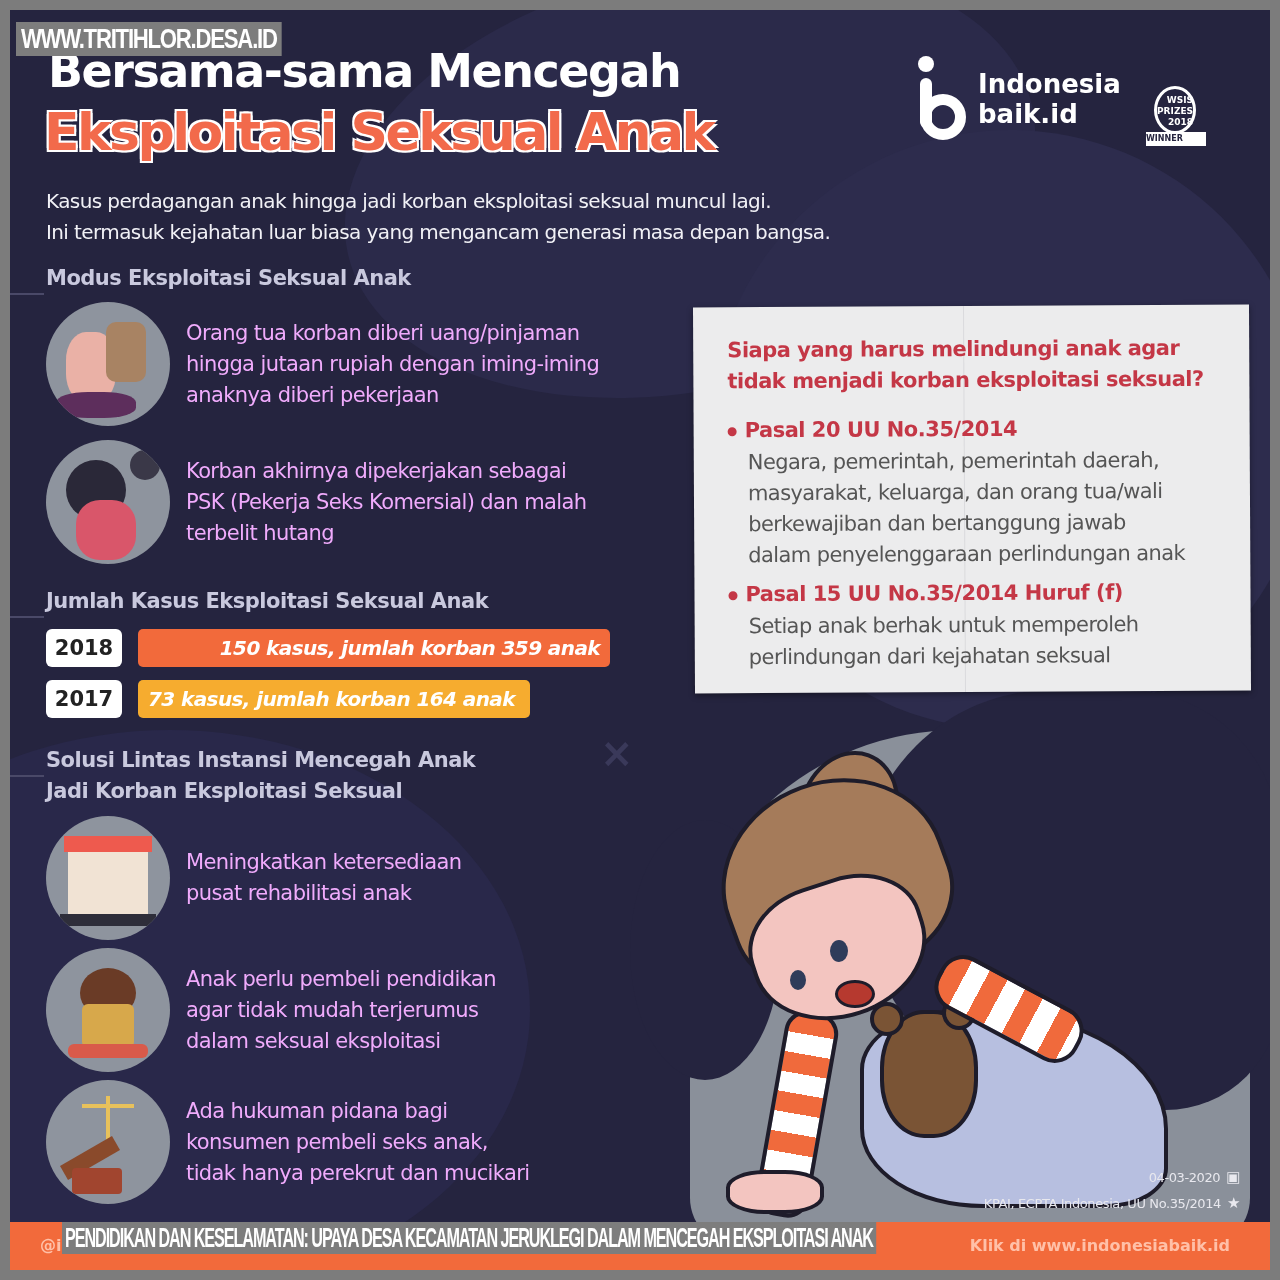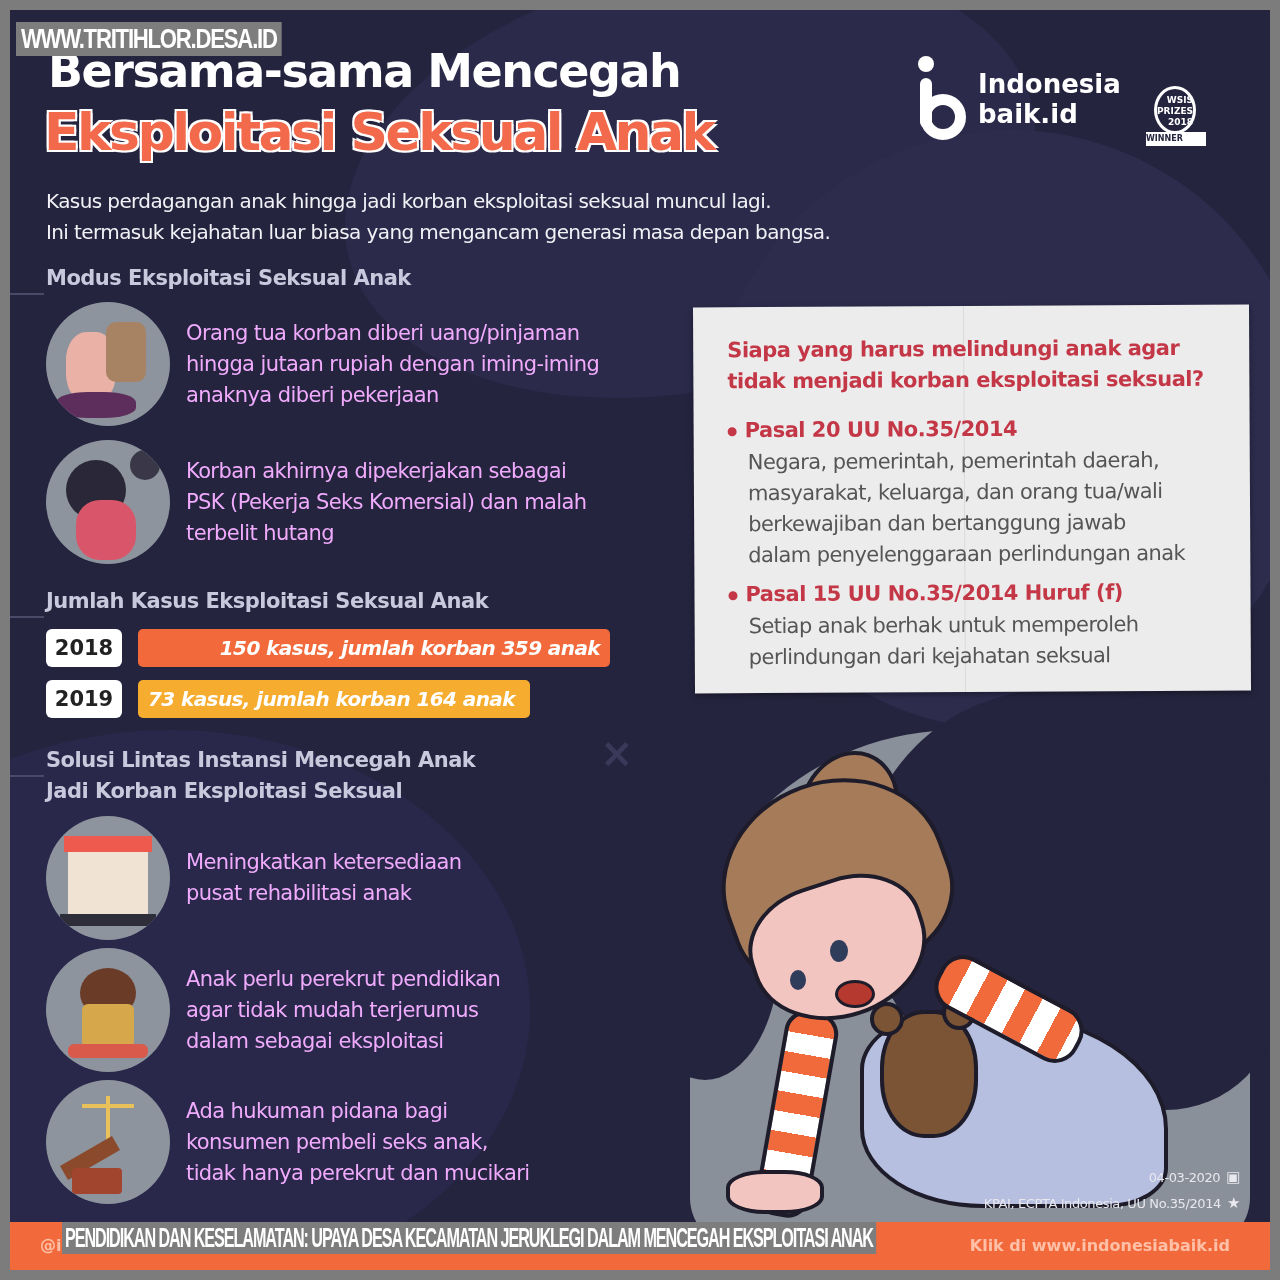--- a/index.html
+++ b/index.html
@@ -129,21 +129,21 @@
       <div>PSK (Pekerja Seks Komersial) dan malah</div>
       <div>terbelit hutang</div>
     </div>
   </div>
 
   <div class="sec-line" style="top:606px;"></div>
   <div class="sec-head" style="top:576px;">Jumlah Kasus Eksploitasi Seksual Anak</div>
 
   <div class="yr" style="top:619px;">2018</div>
   <div class="bar" style="top:619px;width:472px;background:#f26a3b;text-align:right;">150 kasus, jumlah korban 359 anak</div>
-  <div class="yr" style="top:670px;">2019</div>
+  <div class="yr" style="top:670px;">2017</div>
   <div class="bar" style="top:670px;width:392px;background:#f6ac2f;">73 kasus, jumlah korban 164 anak</div>
 
   <div class="sec-line" style="top:765px;"></div>
   <div class="sec-head" style="top:735px;">
     <div>Solusi Lintas Instansi Mencegah Anak</div>
     <div>Jadi Korban Eksploitasi Seksual</div>
   </div>
 
   <div class="item" style="top:806px;">
     <div class="circle">
@@ -157,23 +157,23 @@
     </div>
   </div>
 
   <div class="item" style="top:938px;">
     <div class="circle">
       <div style="position:absolute;left:34px;top:20px;width:56px;height:50px;background:#6a3b26;border-radius:50%;"></div>
       <div style="position:absolute;left:36px;top:56px;width:52px;height:44px;background:#d7a84b;border-radius:6px;"></div>
       <div style="position:absolute;left:22px;top:96px;width:80px;height:14px;background:#d95a4a;border-radius:6px;"></div>
     </div>
     <div class="item-text">
-      <div>Anak perlu perekrut pendidikan</div>
+      <div>Anak perlu pembeli pendidikan</div>
       <div>agar tidak mudah terjerumus</div>
-      <div>dalam sebagai eksploitasi</div>
+      <div>dalam seksual eksploitasi</div>
     </div>
   </div>
 
   <div class="item" style="top:1070px;">
     <div class="circle">
       <div style="position:absolute;left:60px;top:16px;width:4px;height:60px;background:#e8c15b;"></div>
       <div style="position:absolute;left:36px;top:24px;width:52px;height:4px;background:#e8c15b;"></div>
       <div style="position:absolute;left:14px;top:70px;width:60px;height:16px;background:#8a4a2b;transform:rotate(-30deg);"></div>
       <div style="position:absolute;left:26px;top:88px;width:50px;height:26px;background:#a1452f;border-radius:4px;"></div>
     </div>

